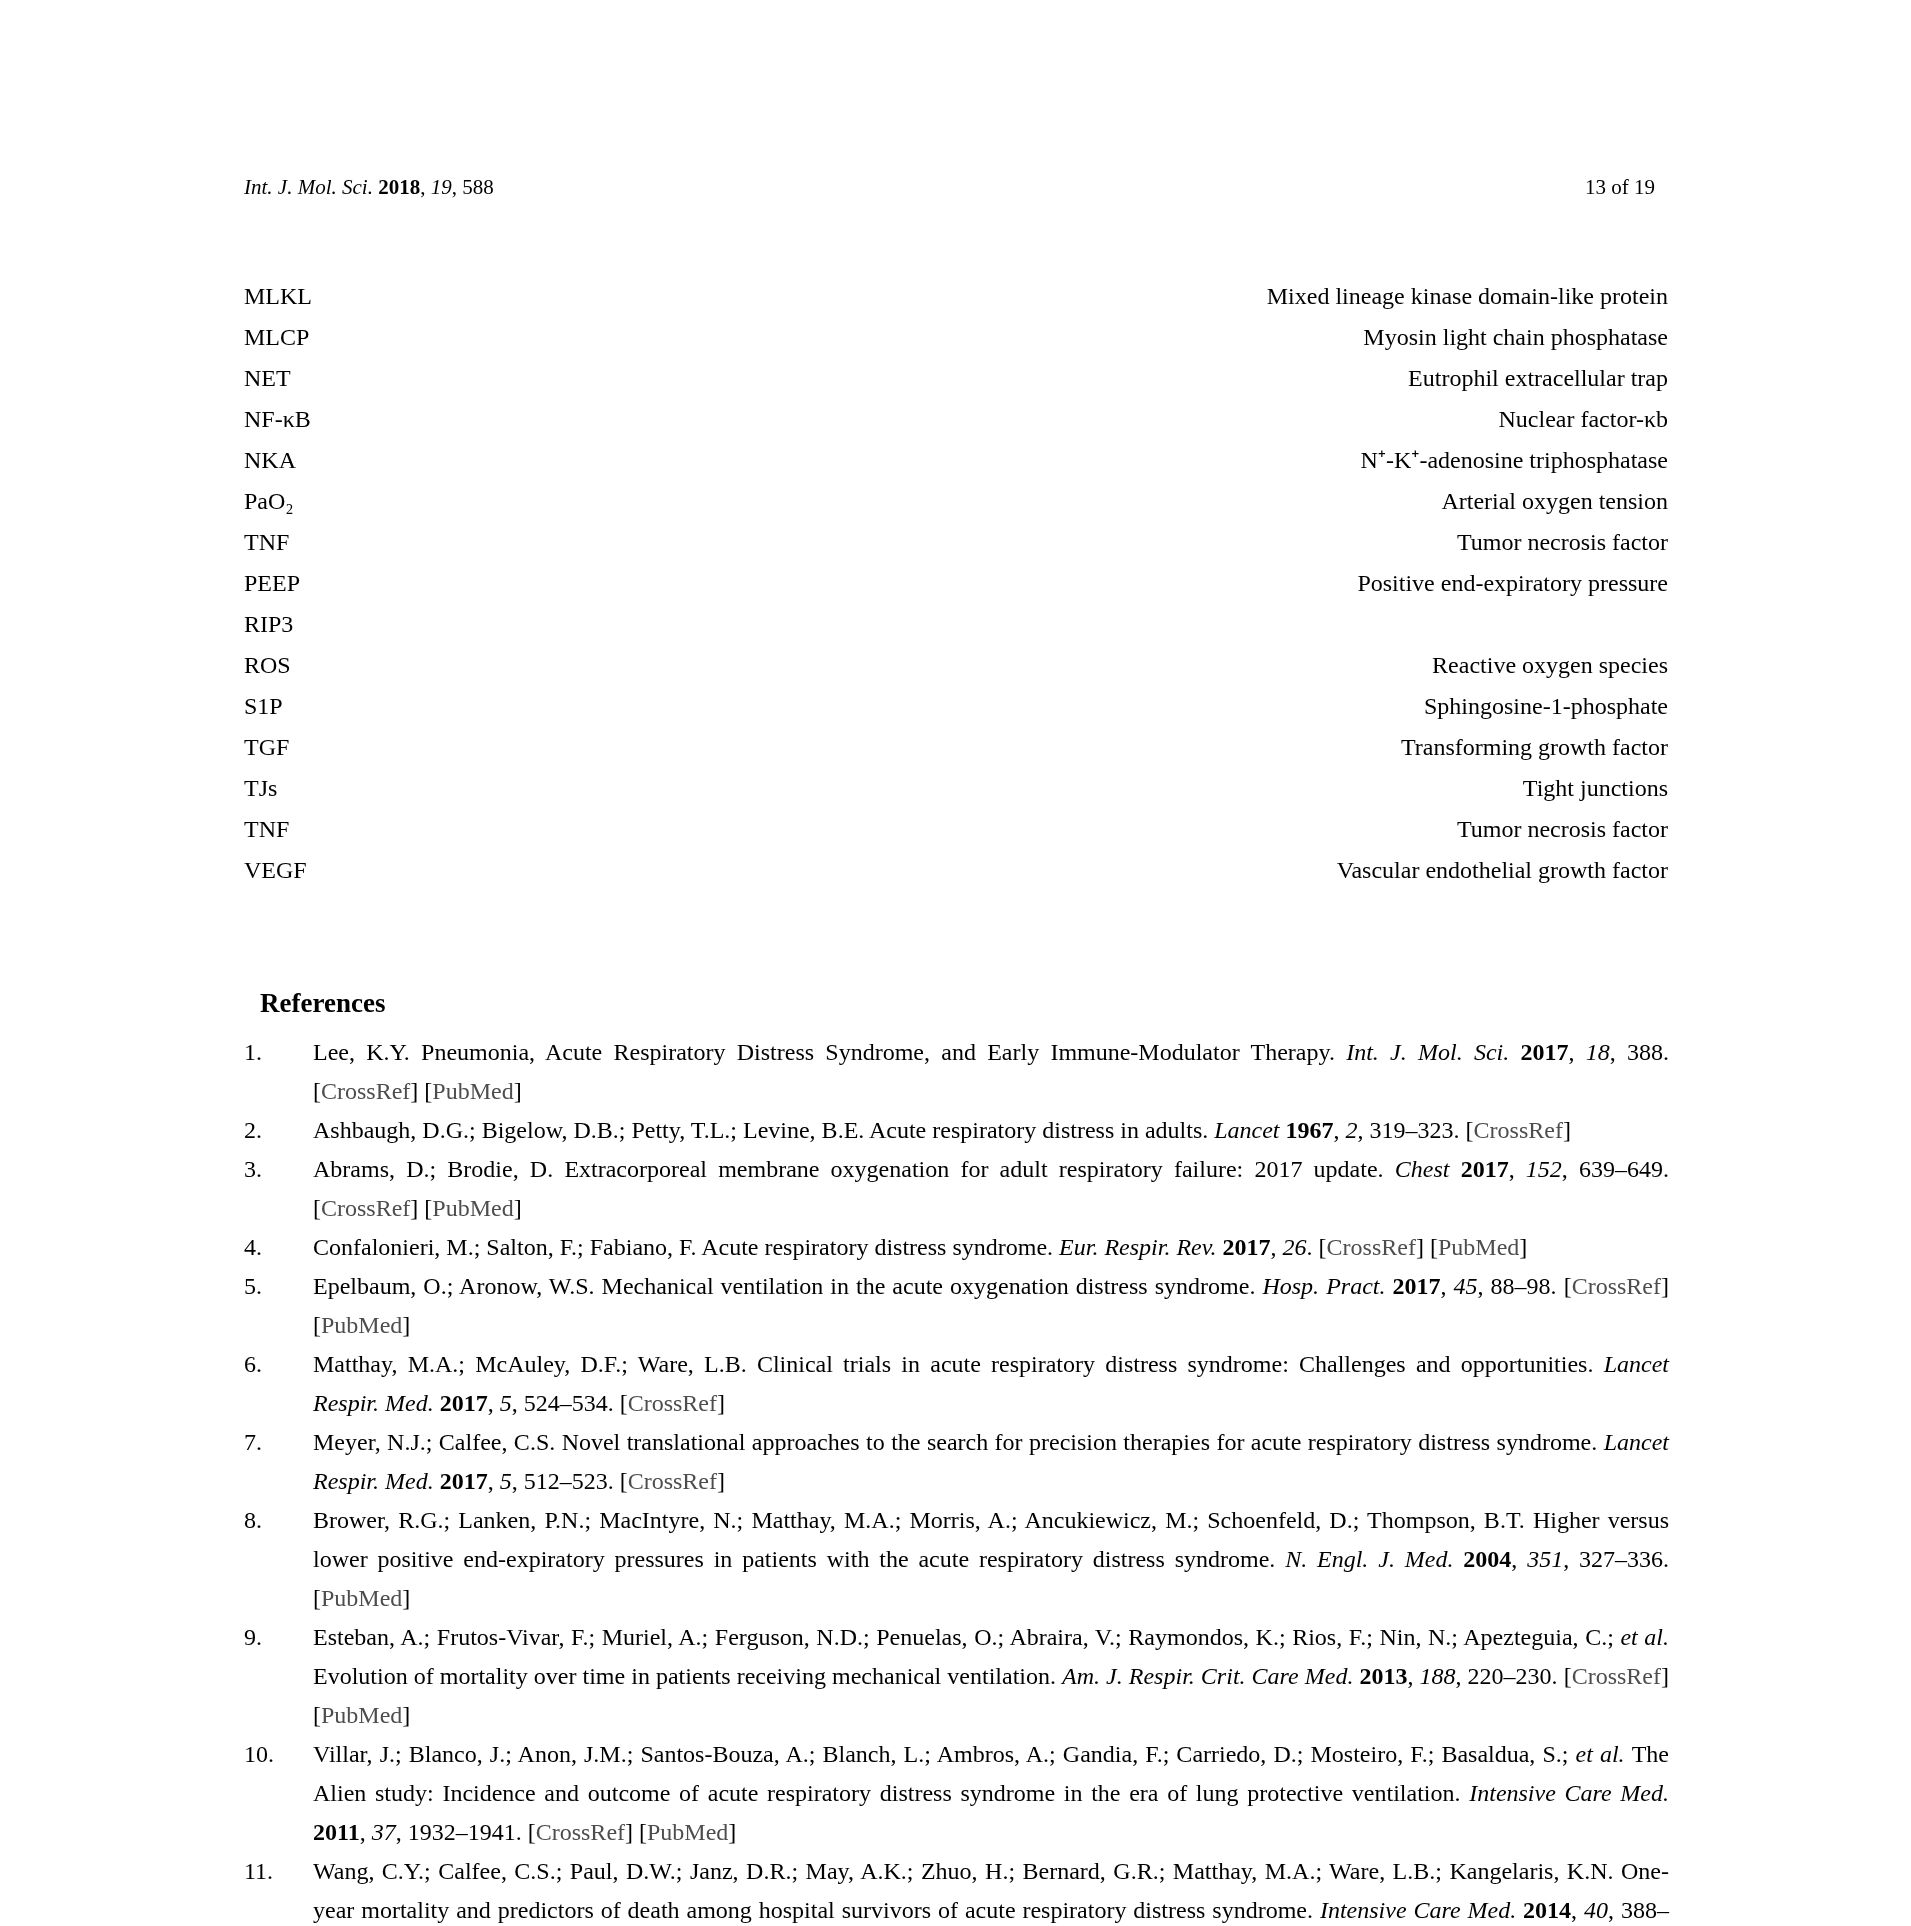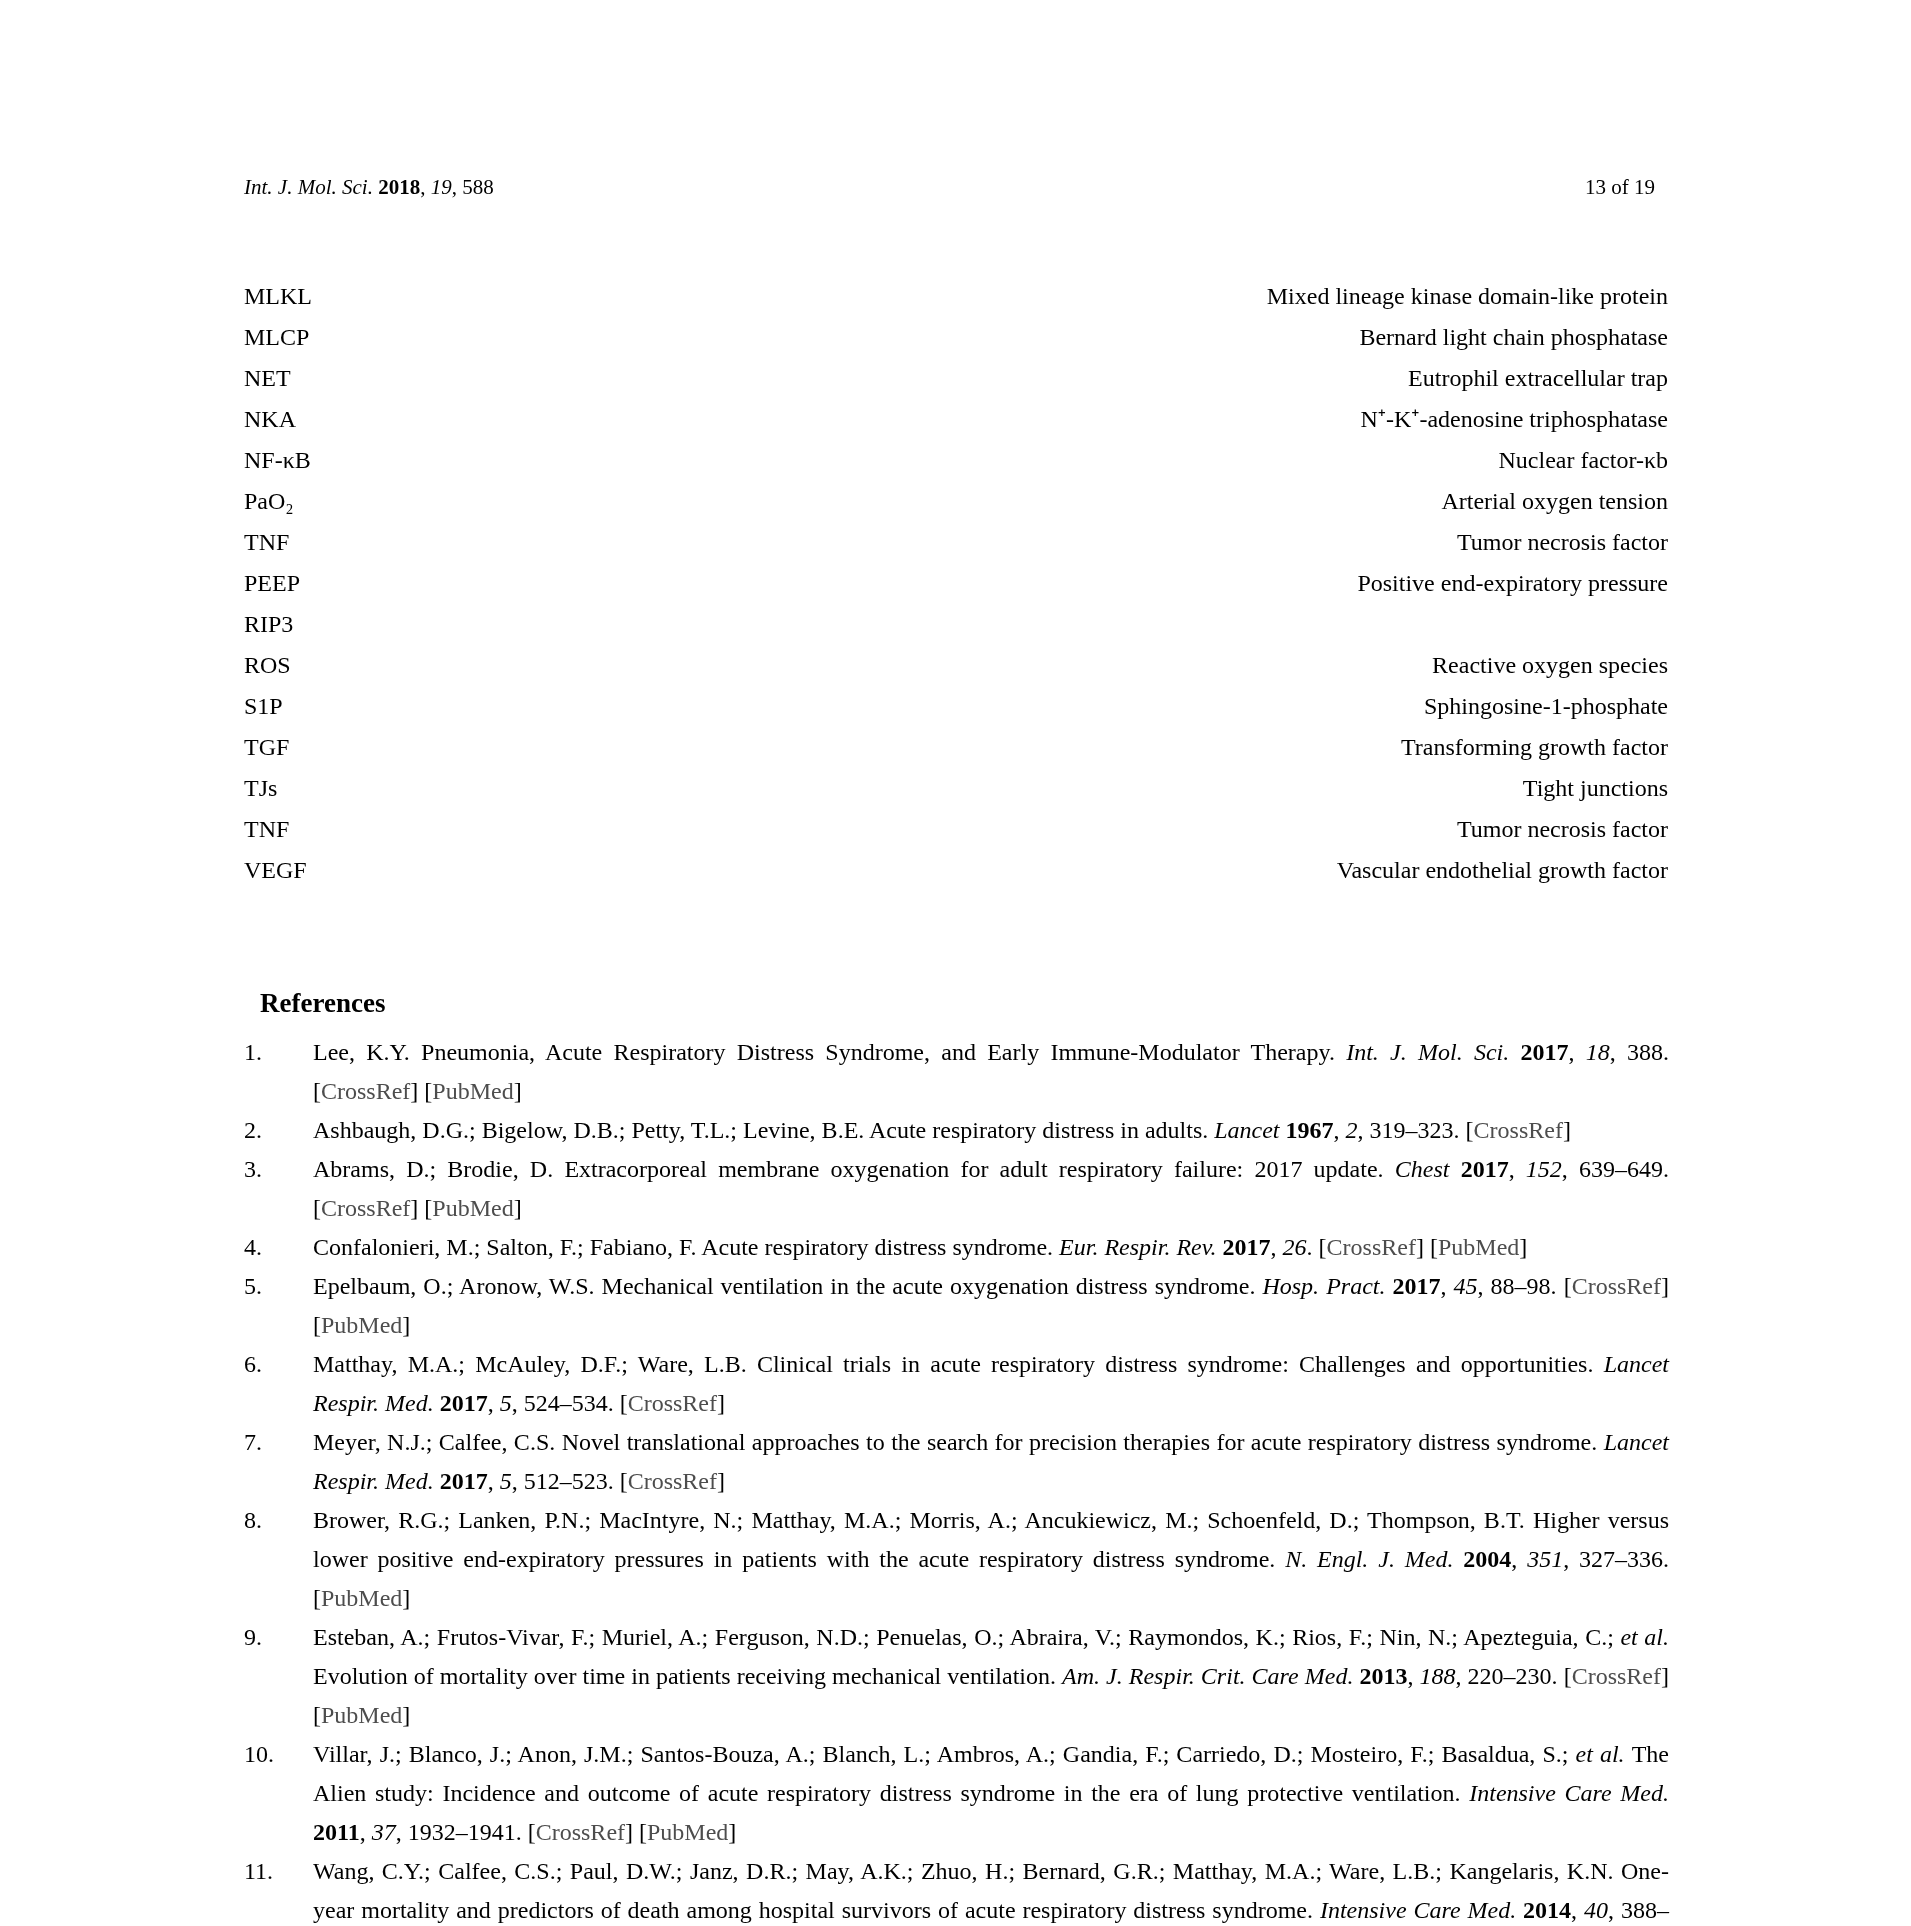--- a/index.html
+++ b/index.html
@@ -57,33 +57,33 @@
     <div>13 of 19</div>
   </div>
 
   <div class="abbr" id="abbr-list">
       <div class="abbr-row">
         <span class="abbr-term">MLKL</span>
         <span class="abbr-def">Mixed lineage kinase domain-like protein</span>
       </div>
       <div class="abbr-row">
         <span class="abbr-term">MLCP</span>
-        <span class="abbr-def">Bernard light chain phosphatase</span>
+        <span class="abbr-def">Myosin light chain phosphatase</span>
       </div>
       <div class="abbr-row">
         <span class="abbr-term">NET</span>
         <span class="abbr-def">Eutrophil extracellular trap</span>
       </div>
       <div class="abbr-row">
+        <span class="abbr-term">NF-κB</span>
+        <span class="abbr-def">Nuclear factor-κb</span>
+      </div>
+      <div class="abbr-row">
         <span class="abbr-term">NKA</span>
         <span class="abbr-def">N⁺-K⁺-adenosine triphosphatase</span>
-      </div>
-      <div class="abbr-row">
-        <span class="abbr-term">NF-κB</span>
-        <span class="abbr-def">Nuclear factor-κb</span>
       </div>
       <div class="abbr-row">
         <span class="abbr-term">PaO₂</span>
         <span class="abbr-def">Arterial oxygen tension</span>
       </div>
       <div class="abbr-row">
         <span class="abbr-term">TNF</span>
         <span class="abbr-def">Tumor necrosis factor</span>
       </div>
       <div class="abbr-row">

